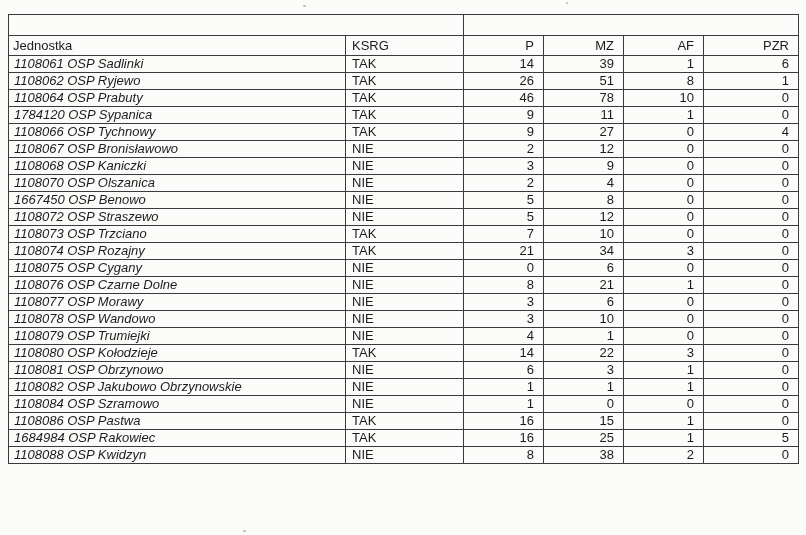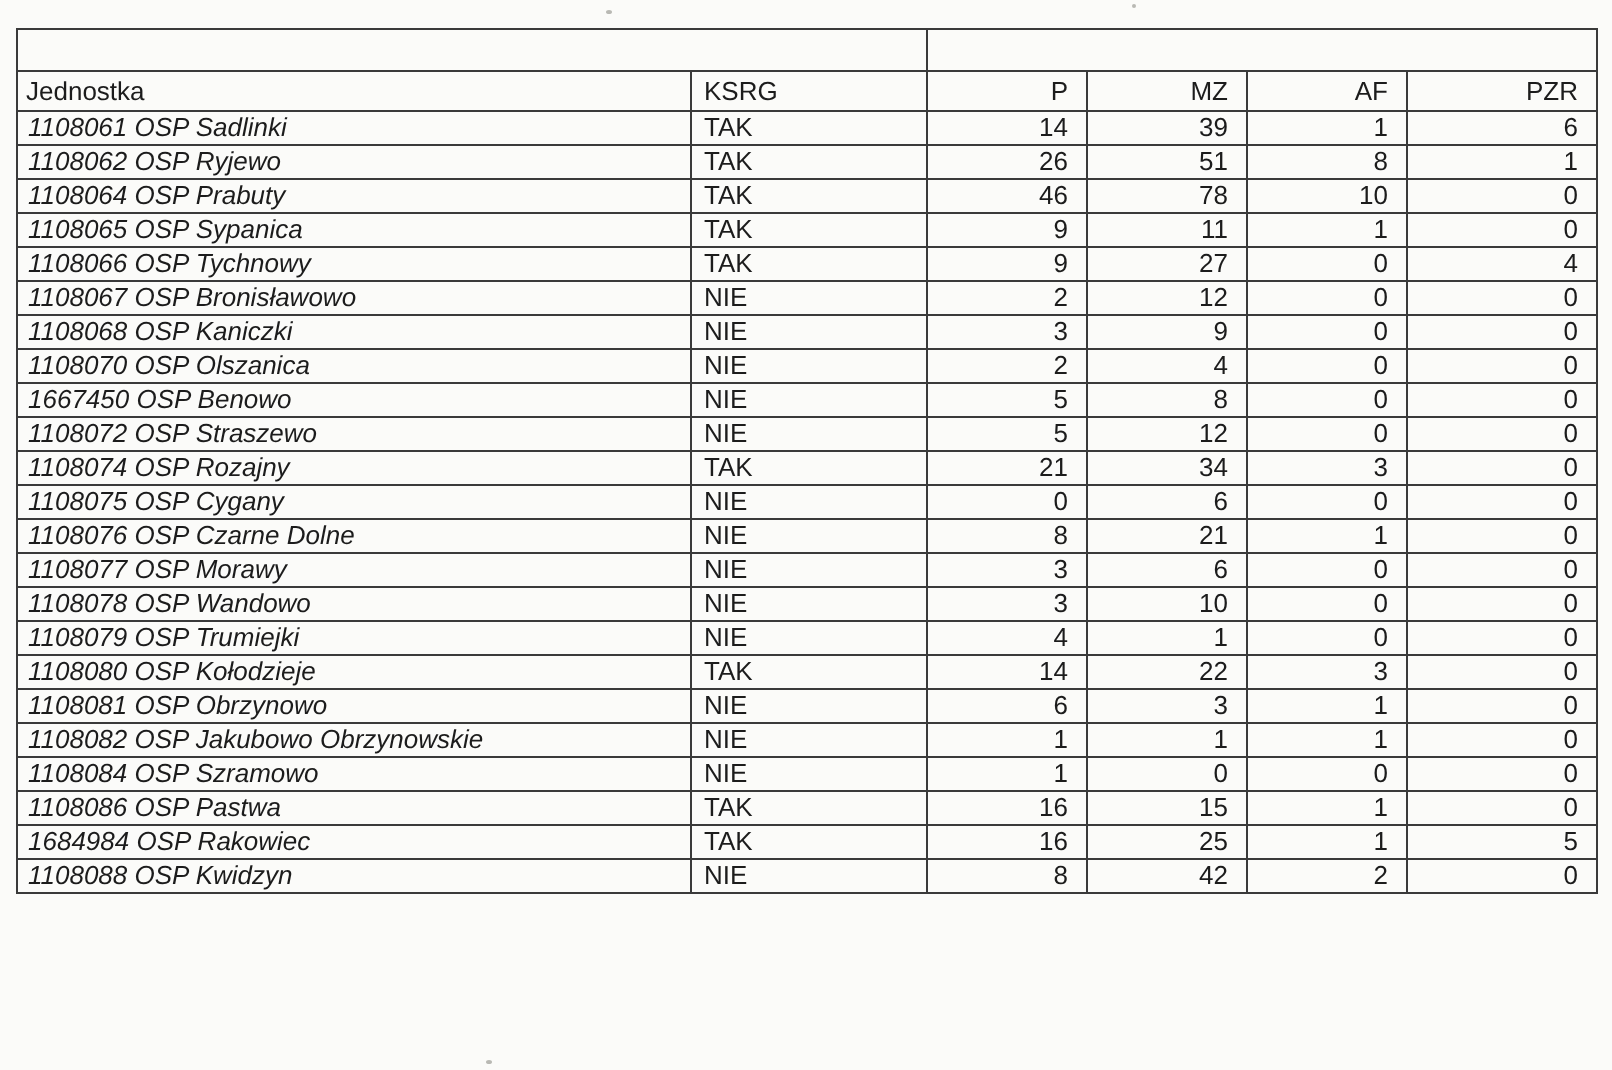--- a/index.html
+++ b/index.html
@@ -119,21 +119,21 @@
       </tr>
       <tr>
         <td class="name">1108064 OSP Prabuty</td>
         <td class="ksrg">TAK</td>
         <td class="num">46</td>
         <td class="num">78</td>
         <td class="num">10</td>
         <td class="num">0</td>
       </tr>
       <tr>
-        <td class="name">1108065 OSP Sypanica</td>
+        <td class="name">1784120 OSP Sypanica</td>
         <td class="ksrg">TAK</td>
         <td class="num">9</td>
         <td class="num">11</td>
         <td class="num">1</td>
         <td class="num">0</td>
       </tr>
       <tr>
         <td class="name">1108066 OSP Tychnowy</td>
         <td class="ksrg">TAK</td>
         <td class="num">9</td>
@@ -175,20 +175,28 @@
       </tr>
       <tr>
         <td class="name">1108072 OSP Straszewo</td>
         <td class="ksrg">NIE</td>
         <td class="num">5</td>
         <td class="num">12</td>
         <td class="num">0</td>
         <td class="num">0</td>
       </tr>
       <tr>
+        <td class="name">1108073 OSP Trzciano</td>
+        <td class="ksrg">TAK</td>
+        <td class="num">7</td>
+        <td class="num">10</td>
+        <td class="num">0</td>
+        <td class="num">0</td>
+      </tr>
+      <tr>
         <td class="name">1108074 OSP Rozajny</td>
         <td class="ksrg">TAK</td>
         <td class="num">21</td>
         <td class="num">34</td>
         <td class="num">3</td>
         <td class="num">0</td>
       </tr>
       <tr>
         <td class="name">1108075 OSP Cygany</td>
         <td class="ksrg">NIE</td>
@@ -274,18 +282,18 @@
         <td class="ksrg">TAK</td>
         <td class="num">16</td>
         <td class="num">25</td>
         <td class="num">1</td>
         <td class="num">5</td>
       </tr>
       <tr>
         <td class="name">1108088 OSP Kwidzyn</td>
         <td class="ksrg">NIE</td>
         <td class="num">8</td>
-        <td class="num">42</td>
+        <td class="num">38</td>
         <td class="num">2</td>
         <td class="num">0</td>
       </tr>
     </tbody>
 </table>
 
 </body></html>

